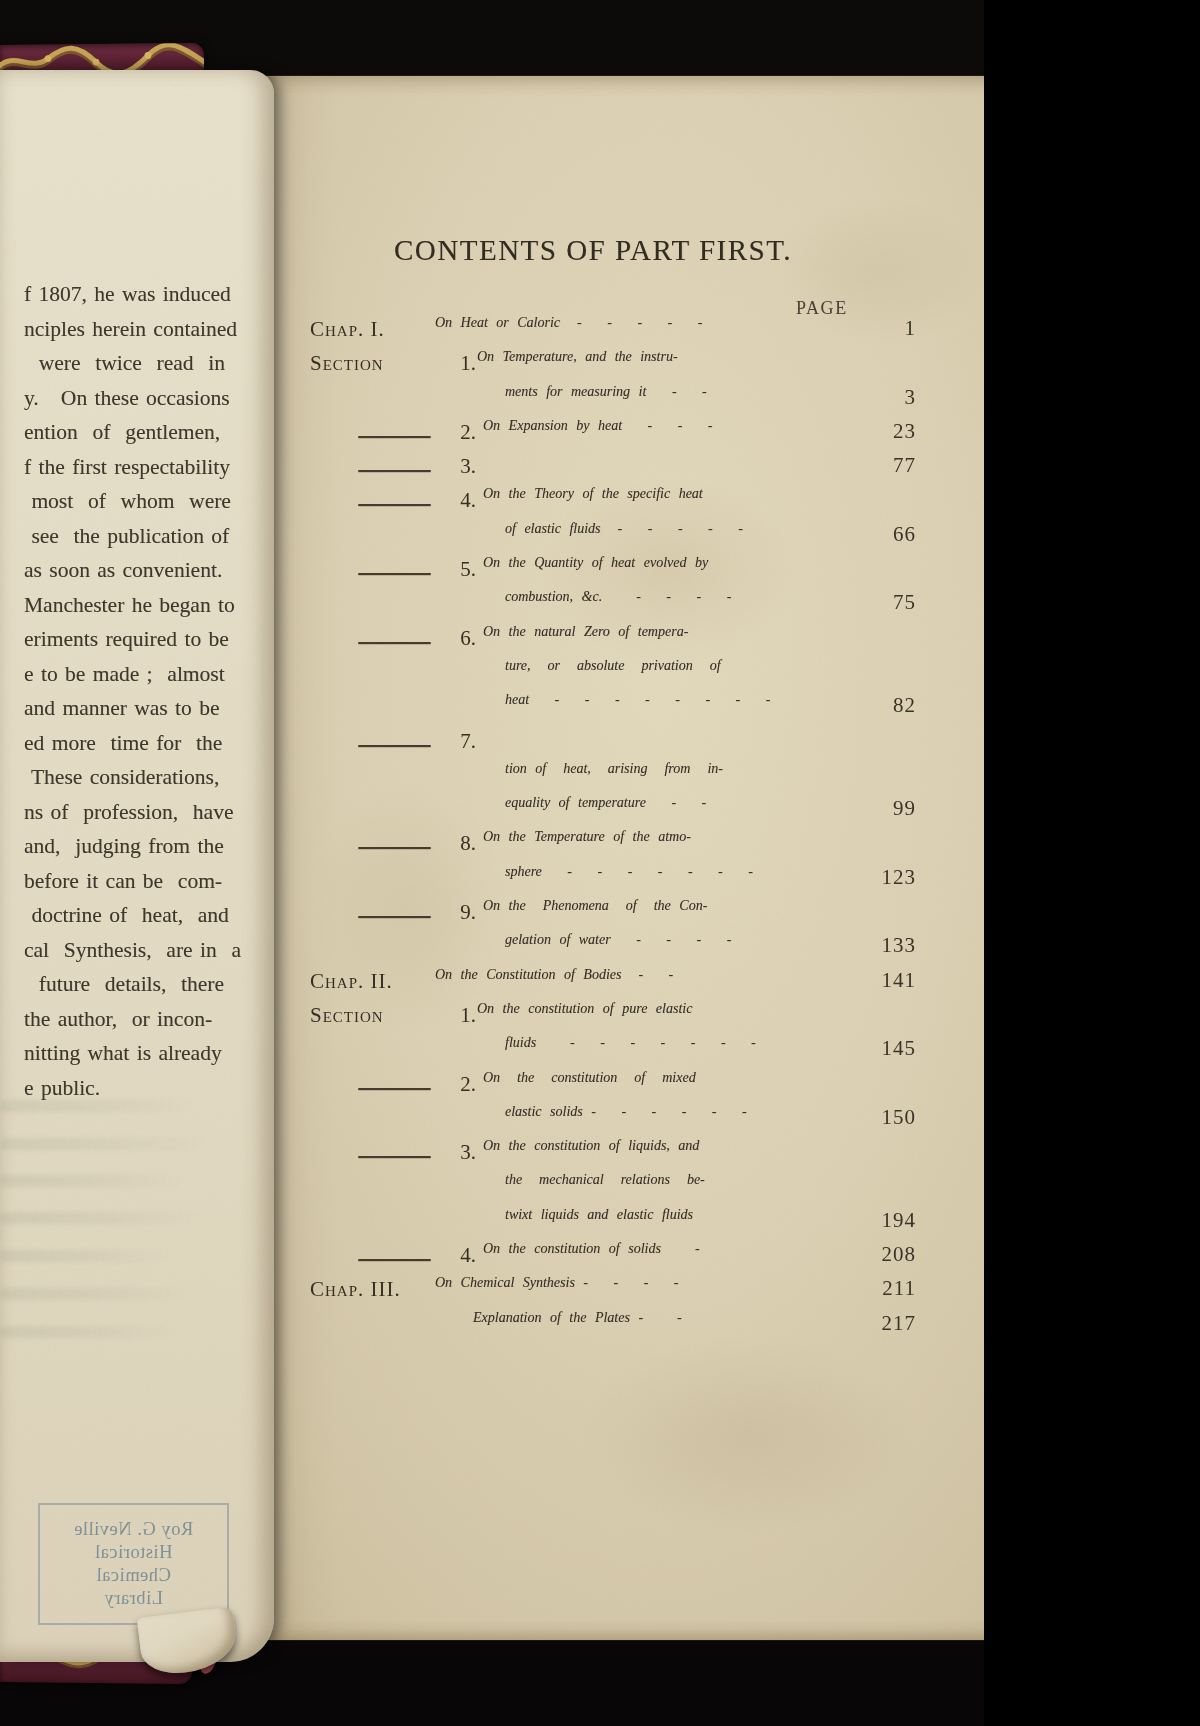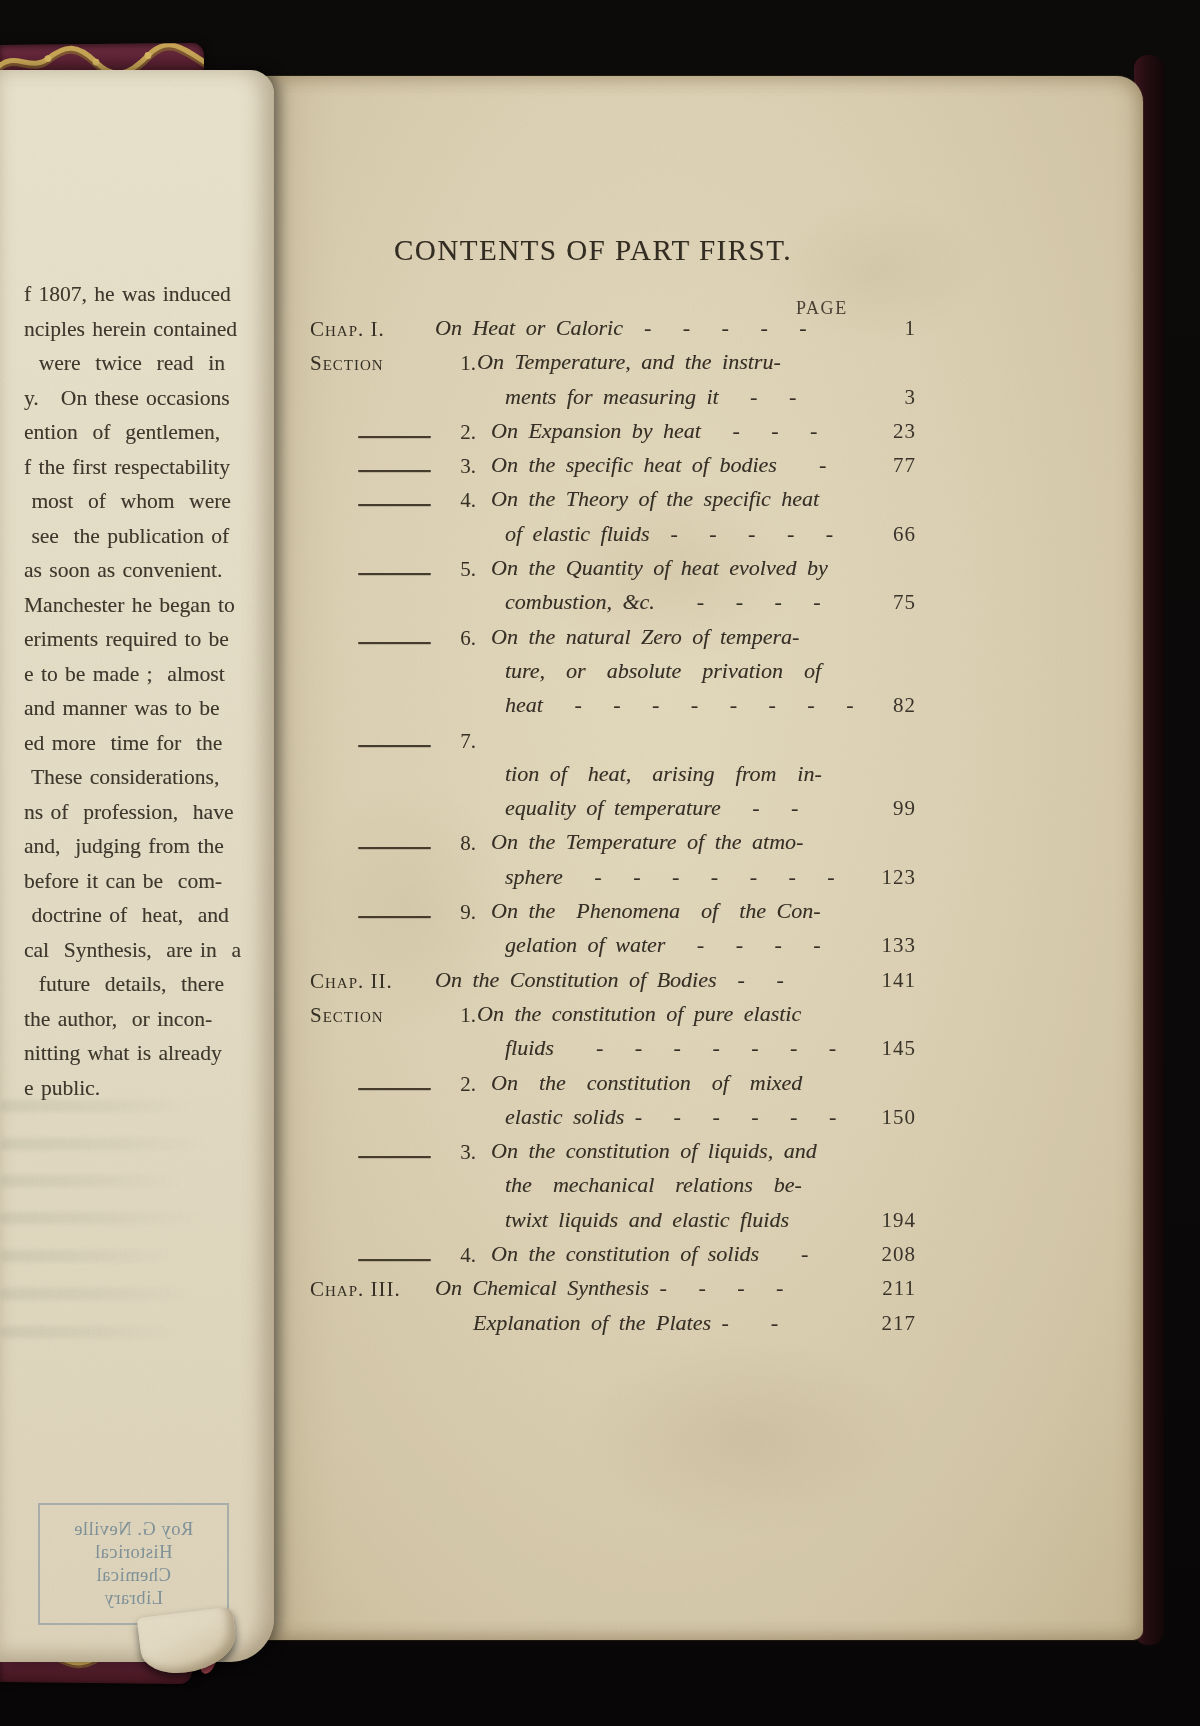--- a/index.html
+++ b/index.html
@@ -1,16 +1,16 @@
 <!DOCTYPE html>
 <html><head>
 <meta charset="utf-8">
 <style>
   html,body{margin:0;padding:0;background:#000;}
-  .scene{position:relative;width:1200px;height:1726px;overflow:hidden;
+  .scene{position:relative;width:984px;height:1726px;overflow:hidden;
          background:linear-gradient(180deg,#0d0b0a 0%,#0b0909 60%,#080606 100%);
          font-family:"Liberation Serif","DejaVu Serif",serif;}
   
   .spine-right{position:absolute;left:1134px;top:55px;width:30px;height:1590px;
                background:linear-gradient(90deg,#3a141d 0%,#240d12 40%,#120708 100%);
                border-radius:14px;}
   .leather{position:absolute;background:linear-gradient(180deg,#712d42 0%,#5a2133 45%,#43161f 100%);
            box-shadow:0 2px 6px rgba(0,0,0,.6) inset,0 0 10px rgba(0,0,0,.5);}
   .leather-top{left:0;top:44px;width:204px;height:38px;border-radius:0 12px 14px 0;transform:rotate(-0.6deg);}
   .leather-bottom{left:0;top:1643px;width:192px;height:40px;border-radius:0 10px 12px 0;transform:rotate(0.6deg);}
@@ -42,25 +42,25 @@
       text-shadow:0.4px 0.4px 0.6px rgba(60,50,35,.35);}
   .r-pagehdr{position:absolute;left:548px;top:222px;width:120px;text-align:left;
       font-size:18px;letter-spacing:1.6px;color:#4a4034;}
   .toc{position:absolute;left:0;top:238px;width:895px;}
   .toc-row{position:relative;height:34.3px;}
   .lab{position:absolute;left:62px;top:3px;font-variant:small-caps;font-size:21px;
        letter-spacing:1px;color:#362f24;white-space:pre;}
   .num{position:absolute;left:196px;top:3px;width:32px;text-align:right;font-size:21px;color:#362f24;}
   .rule{position:absolute;left:110px;top:19px;width:73px;border-top:2.6px solid #453c2e;
         border-radius:2px;box-shadow:0 0.5px 0 rgba(70,60,45,.4);}
-  .ttl{position:absolute;top:1px;font-style:italic;font-size:22px;color:#362f26;
+  .ttl{position:absolute;top:1px;font-style:italic;font-size:14px;color:#362f26;
        white-space:pre;word-spacing:5px;text-shadow:0.3px 0.3px 0.4px rgba(55,47,38,.3);}
   .t-chap .ttl{left:187px;}
   .t-sec  .ttl{left:229px;}
-  .t-dash .ttl{left:243px;}
+  .t-dash .ttl{left:235px;}
   .t-cont .ttl{left:257px;font-style:italic;}
   .t-expl .ttl{left:225px;}
   .pg{position:absolute;left:560px;top:2px;width:108px;text-align:right;
       font-size:21px;letter-spacing:1px;color:#3a332a;}
   
   .verso-text{position:absolute;left:0;top:212px;width:240px;margin-left:24px;}
   .lline{height:34.5px;font-size:21.5px;color:#3e372c;white-space:pre;word-spacing:2px;
          text-shadow:0.3px 0.3px 0.4px rgba(55,47,38,.3);}
   .ghost{position:absolute;left:0;width:215px;height:12px;border-radius:6px;
          background:linear-gradient(90deg,rgba(125,135,110,.14),rgba(125,135,110,.07) 60%,transparent);
@@ -127,21 +127,20 @@
         </div>
         <div class="toc-row t-dash">
           <span class="rule"></span>
           <span class="num">2.</span>
           <span class="ttl">On Expansion by heat   -   -   -</span>
           <span class="pg">23</span>
         </div>
         <div class="toc-row t-dash">
           <span class="rule"></span>
           <span class="num">3.</span>
-          <span class="ttl">On the specific heat of bodies    -</span>
           <span class="pg">77</span>
         </div>
         <div class="toc-row t-dash">
           <span class="rule"></span>
           <span class="num">4.</span>
           <span class="ttl">On the Theory of the specific heat</span>
         </div>
         <div class="toc-row t-cont">
           <span class="ttl">of elastic fluids  -   -   -   -   -</span>
           <span class="pg">66</span>

